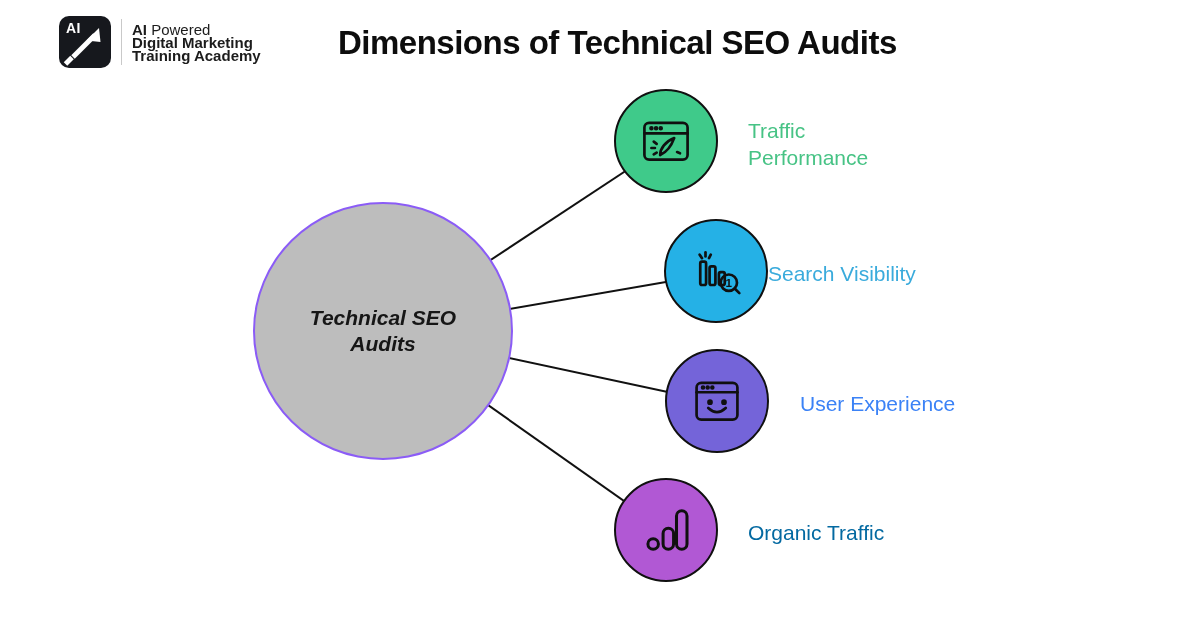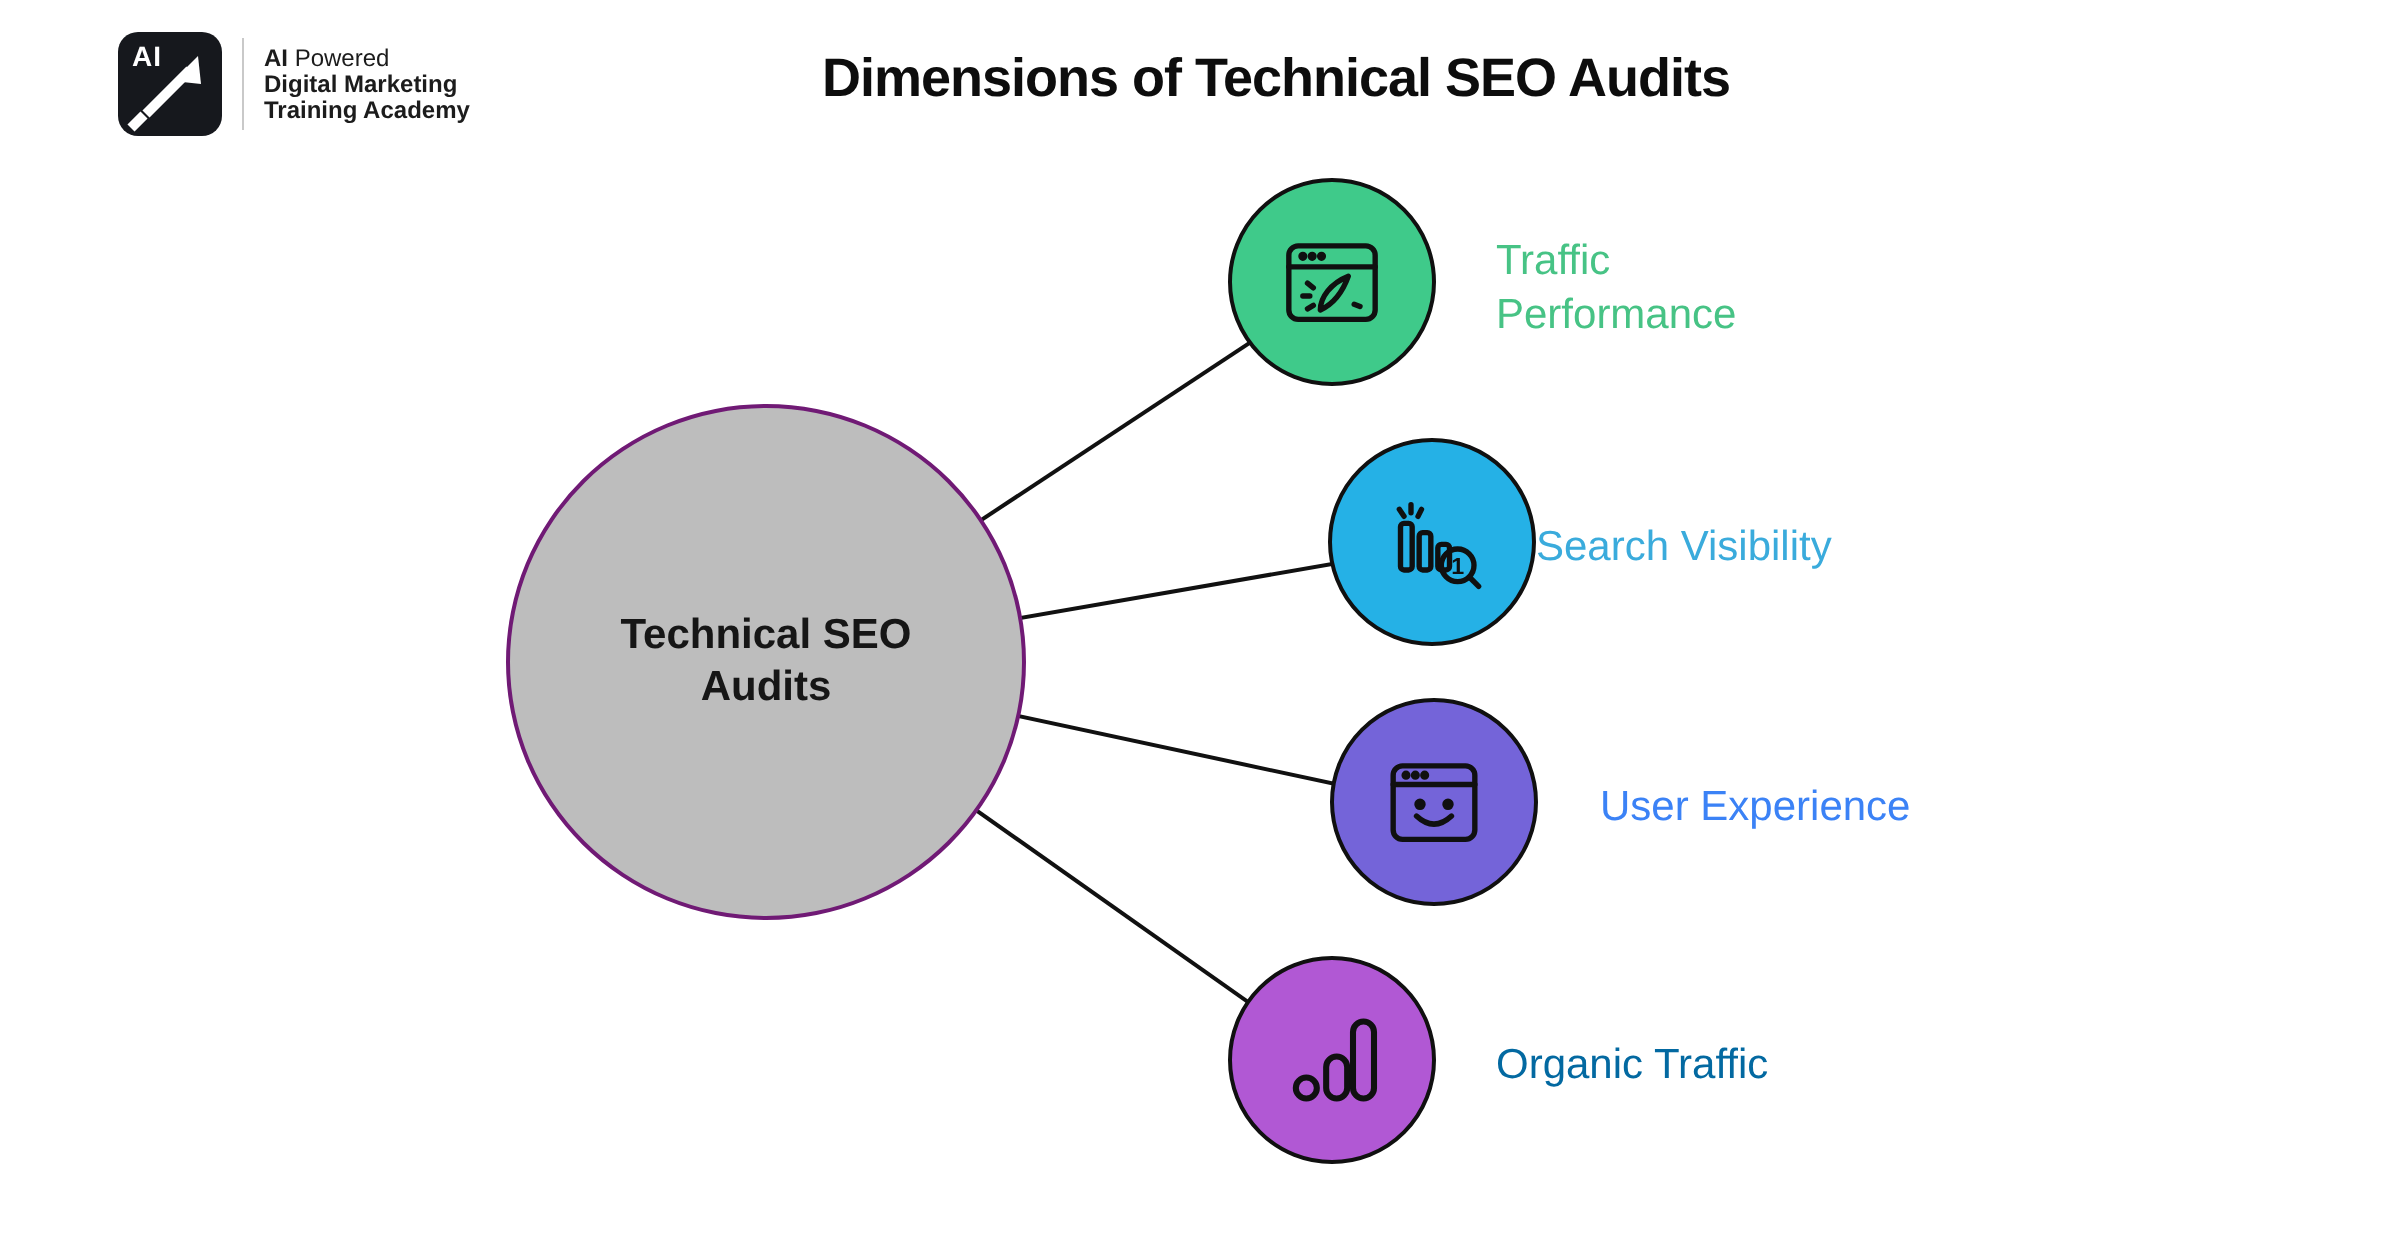--- a/index.html
+++ b/index.html
@@ -10,34 +10,34 @@
   
   .logo{position:absolute;left:28px;top:16px;display:flex;align-items:center;gap:10px;padding-left:31px;}
   .logo-badge{
     width:52px;height:52px;background:#16181d;border-radius:10px;position:relative;flex:0 0 auto;
   }
   .logo-badge .ai{
     position:absolute;left:7px;top:4px;color:#fff;font-weight:bold;font-size:14px;letter-spacing:.5px;
   }
   .logo-badge svg{position:absolute;left:0;top:0;}
   .logo-divider{width:1px;height:46px;background:#c9c9c9;}
-  .logo-text{font-size:12px;line-height:13px;color:#1c1c1c;white-space:nowrap;}
+  .logo-text{font-size:15px;line-height:13px;color:#1c1c1c;white-space:nowrap;}
   .logo-text .l1 b{font-weight:bold;}
   .logo-text .l2,.logo-text .l3{font-weight:bold;}
   .page-title{
-    position:absolute;left:338px;top:24px;width:600px;text-align:center;
-    font-size:27px;font-weight:800;color:#0d0d0d;letter-spacing:-.5px;
+    position:absolute;left:338px;top:24px;width:600px;
+    font-size:33px;font-weight:800;color:#0d0d0d;letter-spacing:-.5px;
   }
   
   .connector-layer{position:absolute;left:0;top:0;z-index:1;}
   
   .center-node{
     position:absolute;left:253px;top:202px;width:260px;height:258px;border-radius:50%;
-    border:2px solid #701a75;box-sizing:border-box;z-index:2;
-    display:flex;flex-direction:column;align-items:center;justify-content:center;text-align:center;
+    border:2px solid #8b5cf6;box-sizing:border-box;z-index:2;
+    display:flex;flex-direction:column;align-items:center;justify-content:center;text-align:center;font-style:italic;
   }
   .center-title{font-size:21px;font-weight:bold;line-height:26px;color:#161616;width:190px;}
   .center-desc{font-size:14.5px;font-weight:bold;line-height:19px;color:#2a2a2a;width:190px;margin-top:14px;}
   
   .node{
     position:absolute;width:104px;height:104px;border-radius:50%;
     border:2.5px solid #101010;box-sizing:border-box;z-index:2;
     display:flex;align-items:center;justify-content:center;
   }
   .node-1{left:614px;top:89px;}

